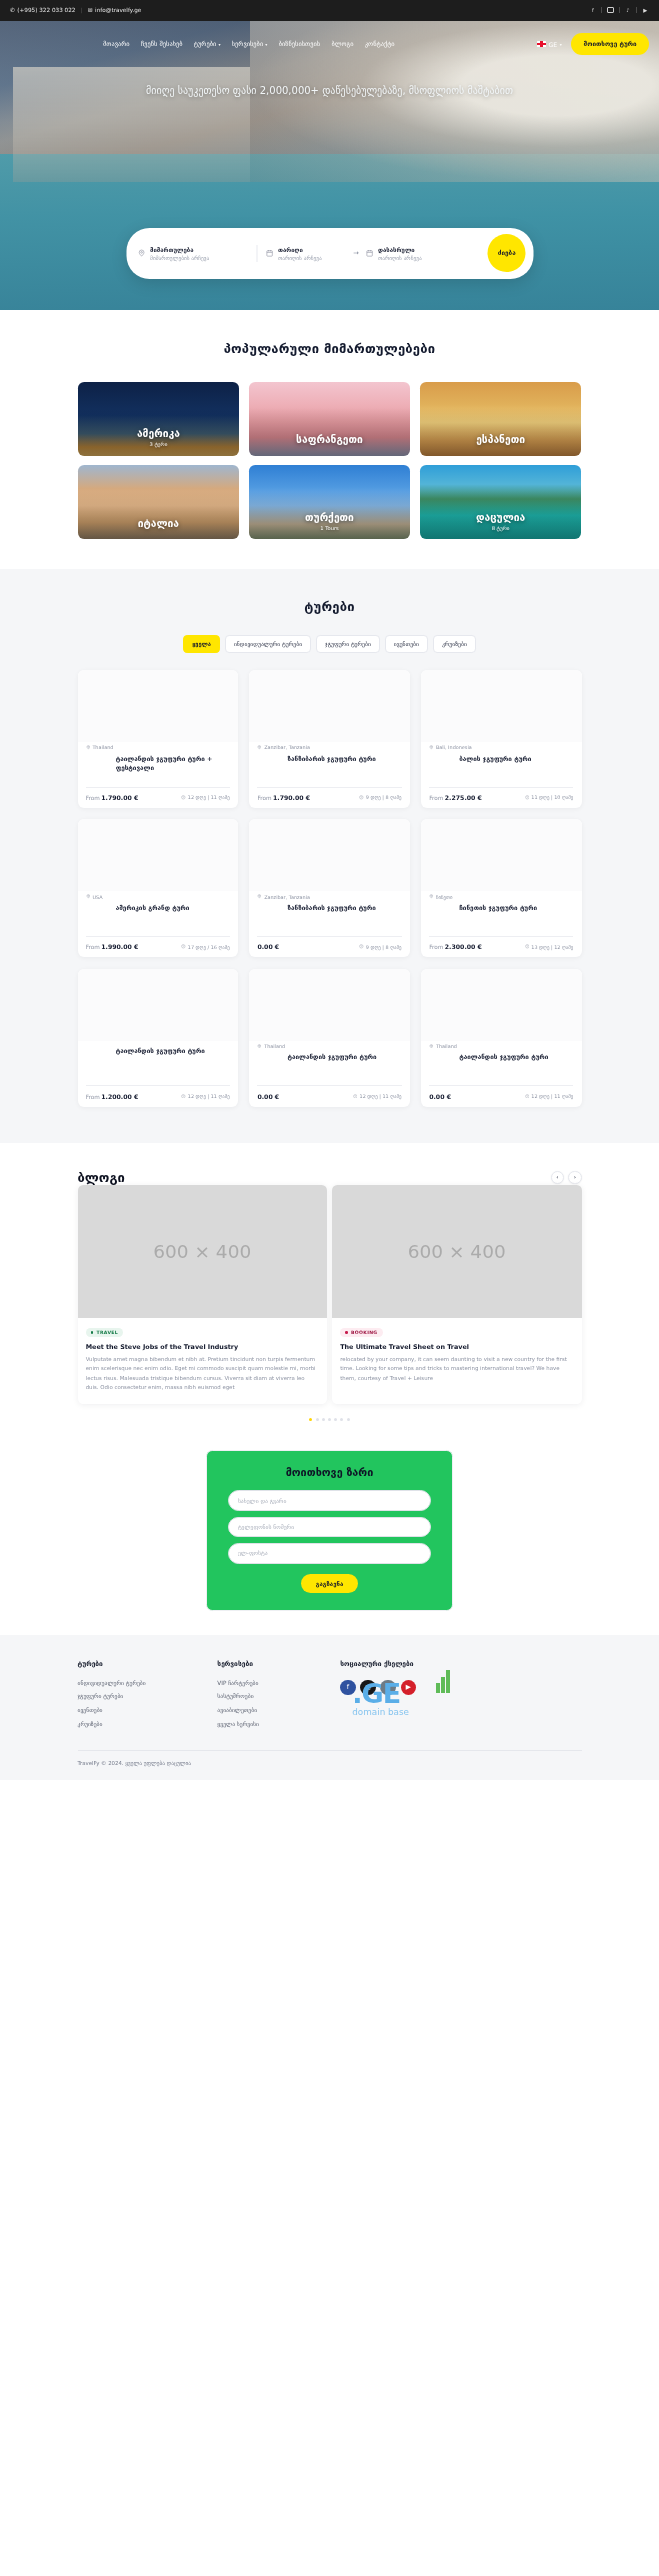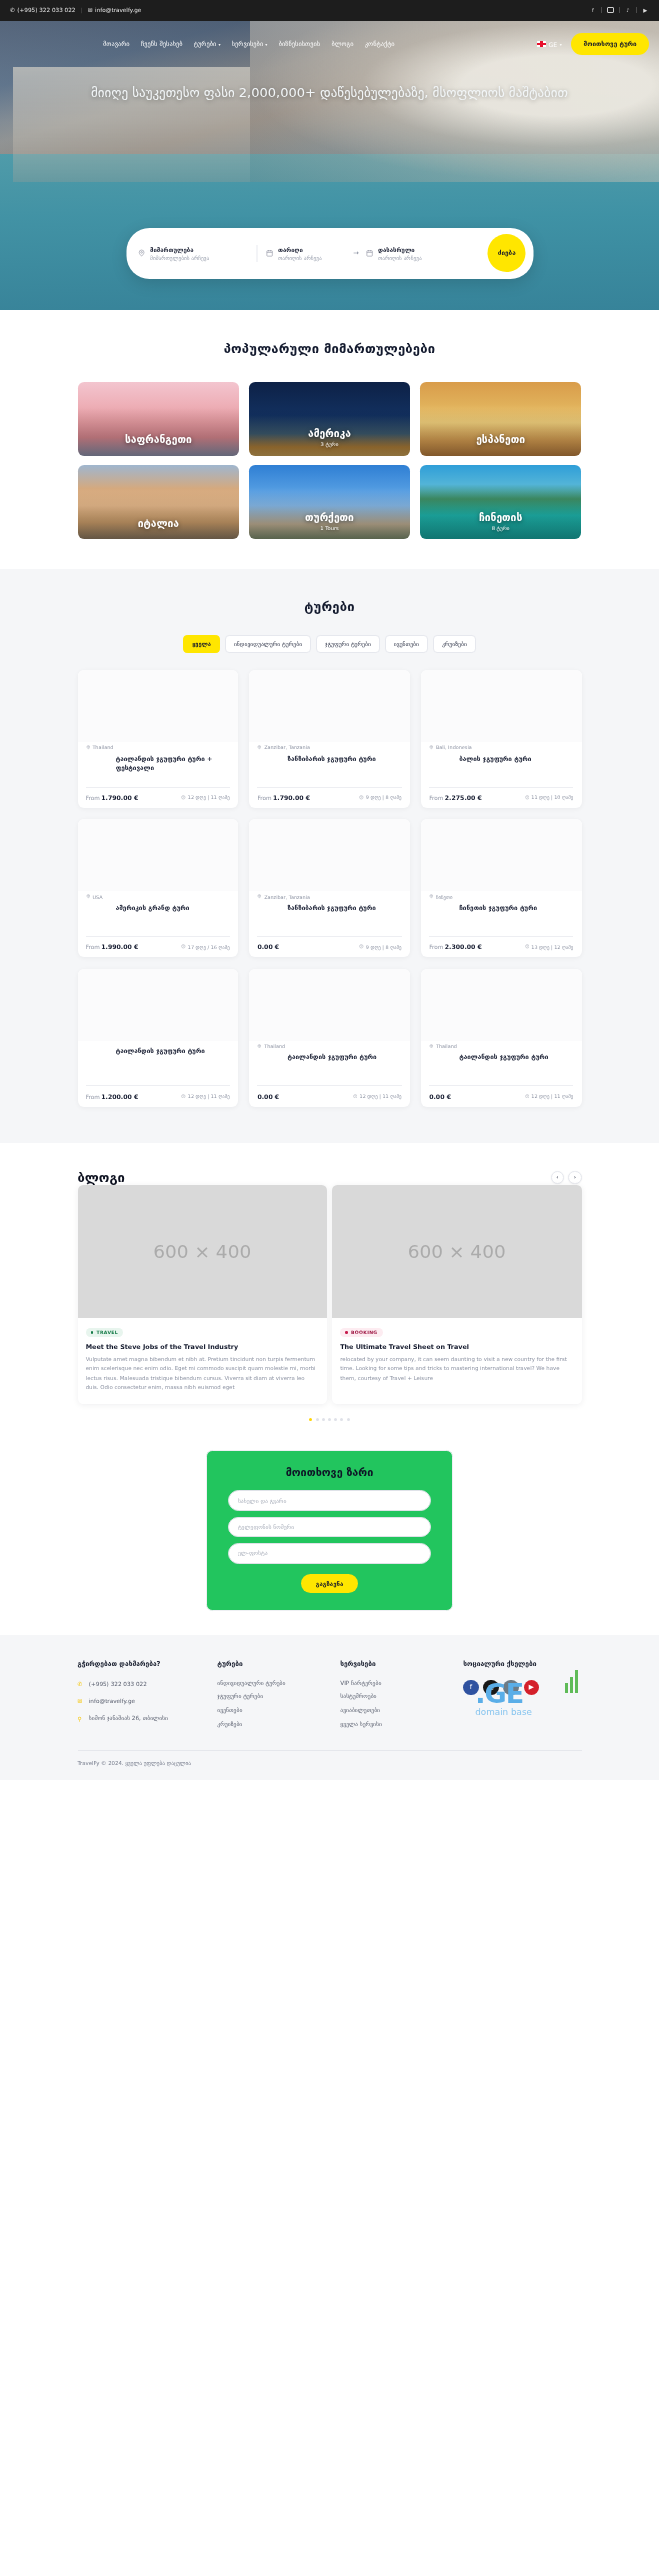--- a/index.html
+++ b/index.html
@@ -86,21 +86,21 @@
   }
   .hero-center {
     position: relative; z-index: 3;
     text-align: center; padding-top: 6.2px;
   }
   .hero-title {
     color: #fff; font-size: 21.6px; font-weight: bold; letter-spacing: 0.3px;
     text-shadow: 0 1px 7.2px rgba(0,0,0,.35);
   }
   .hero-sub {
-    color: #f2f6f8; font-size: 13px; margin-top: 11.3px;
+    color: #f2f6f8; font-size: 10px; margin-top: 11.3px;
     text-shadow: 0 0.5px 4.1px rgba(0,0,0,.35);
   }
   .searchbar {
     position: absolute; z-index: 5; left: 50%; transform: translateX(-50%);
     bottom: 31px; width: 407px; background: #fff; border-radius: 23px;
     box-shadow: 0 4.1px 15.5px rgba(0,0,0,.15);
     display: flex; align-items: center; padding: 6.2px 7.2px 6.2px 11.3px; gap: 0;
   }
   .sf { display: flex; align-items: flex-start; gap: 4.6px; padding: 1px 0; }
   .sf-ic { width: 8.2px; height: 8.2px; color: #8a8f9e; flex-shrink: 0; margin-top: 3.1px; }
@@ -356,48 +356,48 @@
       </div>
     </div>
     <button class="search-btn">ძიება</button>
   </div>
 </section>
 
 <section class="destinations">
   <div class="wrap">
     <h2 class="sec-title">პოპულარული მიმართულებები</h2>
     <div class="dest-grid">
+      <div class="dest-card bg-america">
+          <span class="ov"></span>
+        <div class="dest-name">ამერიკა</div>
+        <div class="dest-count">3 ტური</div>
+      </div>
       <div class="dest-card bg-france">
           <span class="ov"></span>
         <div class="dest-name">საფრანგეთი</div>
         <div class="dest-count"></div>
       </div>
-      <div class="dest-card bg-america">
-          <span class="ov"></span>
-        <div class="dest-name">ამერიკა</div>
-        <div class="dest-count">3 ტური</div>
-      </div>
       <div class="dest-card bg-spain">
           <span class="ov"></span>
         <div class="dest-name">ესპანეთი</div>
         <div class="dest-count"></div>
       </div>
       <div class="dest-card bg-italy">
           <span class="ov"></span>
         <div class="dest-name">იტალია</div>
         <div class="dest-count"></div>
       </div>
       <div class="dest-card bg-turkey">
           <span class="ov"></span>
         <div class="dest-name">თურქეთი</div>
         <div class="dest-count">1 Tours</div>
       </div>
       <div class="dest-card bg-thai">
           <span class="ov"></span>
-        <div class="dest-name">ჩინეთის</div>
+        <div class="dest-name">დაცულია</div>
         <div class="dest-count">8 ტური</div>
       </div>
     </div>
   </div>
 </section>
 
 <section class="tours">
   <div class="wrap">
     <h2 class="sec-title">ტურები</h2>
     <div class="filters">
@@ -687,35 +687,20 @@
       <input type="text" placeholder="ტელეფონის ნომერი" style="">
       <input type="email" placeholder="ელ-ფოსტა" style="">
       <button class="news-btn">გაგზავნა</button>
     </form>
   </div>
 </section>
 
 <footer>
   <div class="wrap">
     <div class="f-grid">
-      <div>
-        <div class="f-h">გჭირდებათ დახმარება?</div>
-        <div class="f-row">
-            <span class="f-ic">✆</span>
-            <span>(+995) 322 033 022</span>
-          </div>
-        <div class="f-row">
-            <span class="f-ic">✉</span>
-            <span>info@travelfy.ge</span>
-          </div>
-        <div class="f-row">
-            <span class="f-ic">⚲</span>
-            <span>სიმონ ჯანაშიას 26, თბილისი</span>
-          </div>
-      </div>
 
       <div>
         <div class="f-h">ტურები</div>
         <a class="f-link">ინდივიდუალური ტურები</a>
         <a class="f-link">ჯგუფური ტურები</a>
         <a class="f-link">ივენთები</a>
         <a class="f-link">კრუიზები</a>
       </div>
 
       <div>

